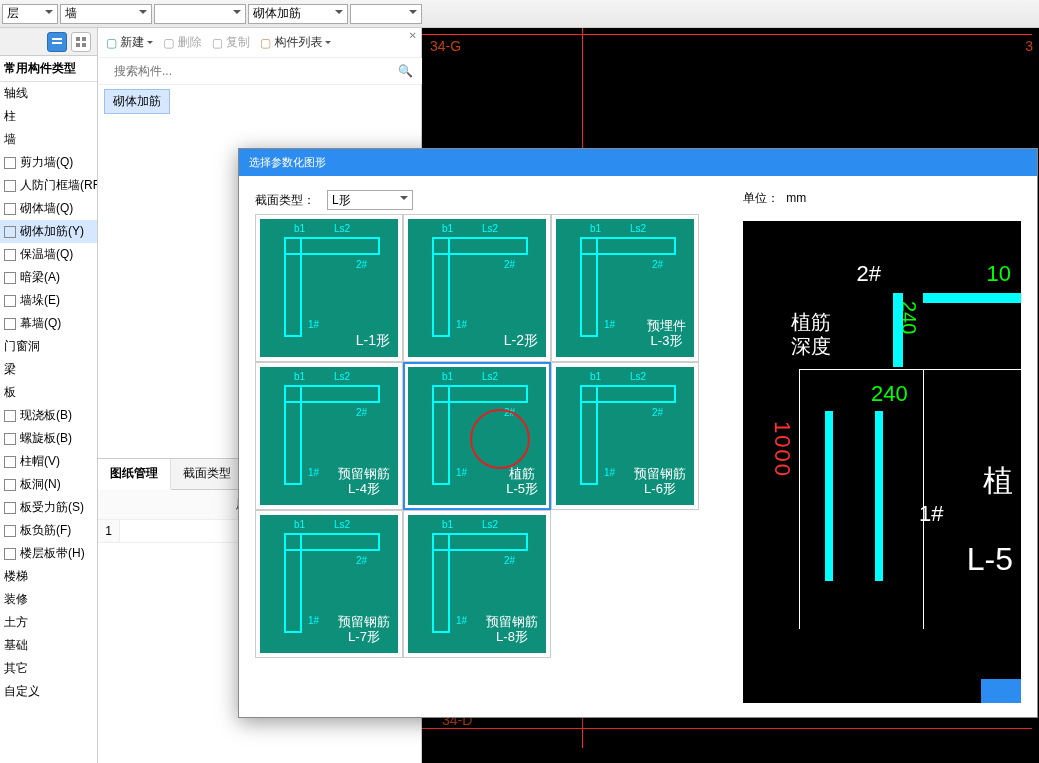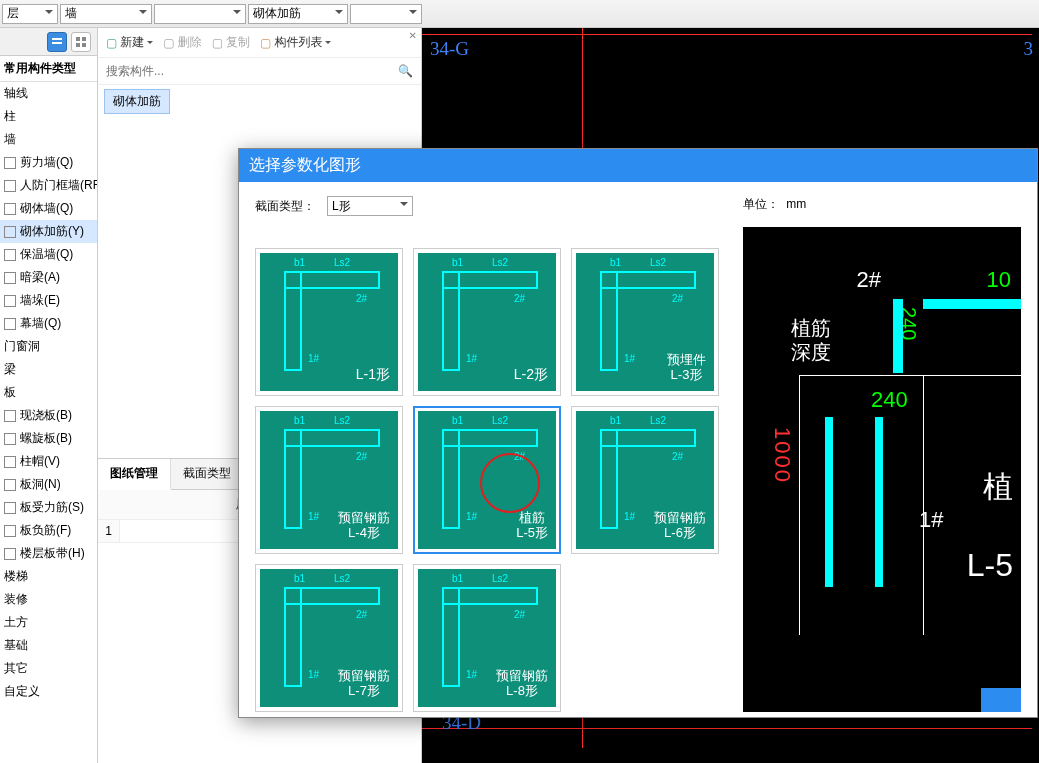--- a/index.html
+++ b/index.html
@@ -22,42 +22,42 @@
 
 .mid-panel { width: 324px; background: #fff; border-right: 1px solid #ccc; display: flex; flex-direction: column; position: relative; }
 .close-x { position: absolute; right: 4px; top: 2px; cursor: pointer; color: #888; font-size: 10px; }
 .tabs { display: flex; border-bottom: 1px solid #ccc; background: #f4f4f4; }
 .tab { padding: 6px 12px; cursor: pointer; border-right: 1px solid #ddd; background: #f4f4f4; }
 .tab.active { background: #fff; border-bottom: 2px solid #fff; margin-bottom: -1px; font-weight: bold; }
 .mid-toolbar { display: flex; gap: 10px; padding: 6px 8px; border-bottom: 1px solid #eee; align-items: center; }
 .mid-tool-btn { display: flex; align-items: center; gap: 3px; cursor: pointer; color: #333; }
 .mid-tool-btn .dd { border: 3px solid transparent; border-top-color: #555; margin-top: 3px; }
 .search-box { position: relative; border-bottom: 1px solid #eee; }
-.search-box input { width: 100%; border: none; padding: 6px 28px 6px 8px; outline: none; }
+.search-box input { width: 100%; border: none; padding: 6px 28px 6px 8px; outline: none; margin-left: 8px; }
 .search-box .mag { position: absolute; right: 8px; top: 6px; color: #888; }
 .comp-chip { margin: 4px 6px; padding: 3px 8px; background: #d6e8ff; border: 1px solid #9cc3f0; display: inline-block; }
 
 .mid-bottom { margin-top: auto; border-top: 1px solid #ccc; }
 .prop-tabs { display: flex; border-bottom: 1px solid #ccc; background: #f4f4f4; }
 .prop-header { padding: 6px 8px; border-bottom: 1px solid #eee; background: #fafafa; text-align: center; }
 .prop-row { display: flex; border-bottom: 1px solid #eee; }
 .prop-row .num { width: 22px; text-align: center; border-right: 1px solid #eee; padding: 4px 0; background: #fafafa; }
 .prop-row .cell { flex: 1; padding: 4px 6px; }
 
 .cad-area { flex: 1; background: #000; position: relative; overflow: hidden; }
-.cad-text { position: absolute; color: #3b82f6; font-family: Liberation Serif, serif; font-size: 19px; }
+.cad-text { position: absolute; color: #c2410c; font-family: Liberation Sans, sans-serif; font-size: 14px; }
 .cad-line-red { position: absolute; background: #ff2a2a; }
 
 .modal { position: absolute; left: 238px; top: 148px; width: 800px; height: 570px; background: #fff; border: 1px solid #888; box-shadow: 0 4px 20px rgba(0,0,0,0.4); display: flex; flex-direction: column; }
-.modal-title { background: #2d8cf0; color: #fff; padding: 6px 10px; font-size: 16px; }
+.modal-title { background: #2d8cf0; color: #fff; padding: 6px 10px; font-size: 11px; }
 .modal-body { flex: 1; padding: 14px 16px; display: flex; gap: 18px; }
 .modal-left { flex: 0 0 470px; }
-.param-row { display: flex; align-items: center; gap: 8px; margin-bottom: 32px; }
+.param-row { display: flex; align-items: center; gap: 8px; margin-bottom: 4px; }
 .param-label { width: 64px; }
-.grid-shapes { display: grid; grid-template-columns: repeat(3, 148px); grid-auto-rows: 148px; gap: 10px; }
+.grid-shapes { display: grid; grid-template-columns: repeat(3, 148px); grid-auto-rows: 148px; }
 .shape-card { border: 1px solid #ccc; padding: 4px; cursor: pointer; display: flex; }
 .shape-card.sel { border: 2px solid #2d8cf0; padding: 3px; position: relative; }
 .shape-inner { flex: 1; background: #0d8f7a; position: relative; color: #00ffff; font-family: monospace; }
 .shape-caption { position: absolute; right: 8px; bottom: 8px; color: #fff; font-size: 14px; line-height: 1.2; text-align: center; }
 .shape-caption.small { font-size: 13px; }
 .lnum { position: absolute; color: #00ffff; font-size: 10px; }
 .rect-bar { position: absolute; border: 2px solid #00ffff; }
 .red-circle { position: absolute; border: 2px solid #e02020; border-radius: 50%; }
 
 .modal-right { flex: 1; display: flex; flex-direction: column; }

